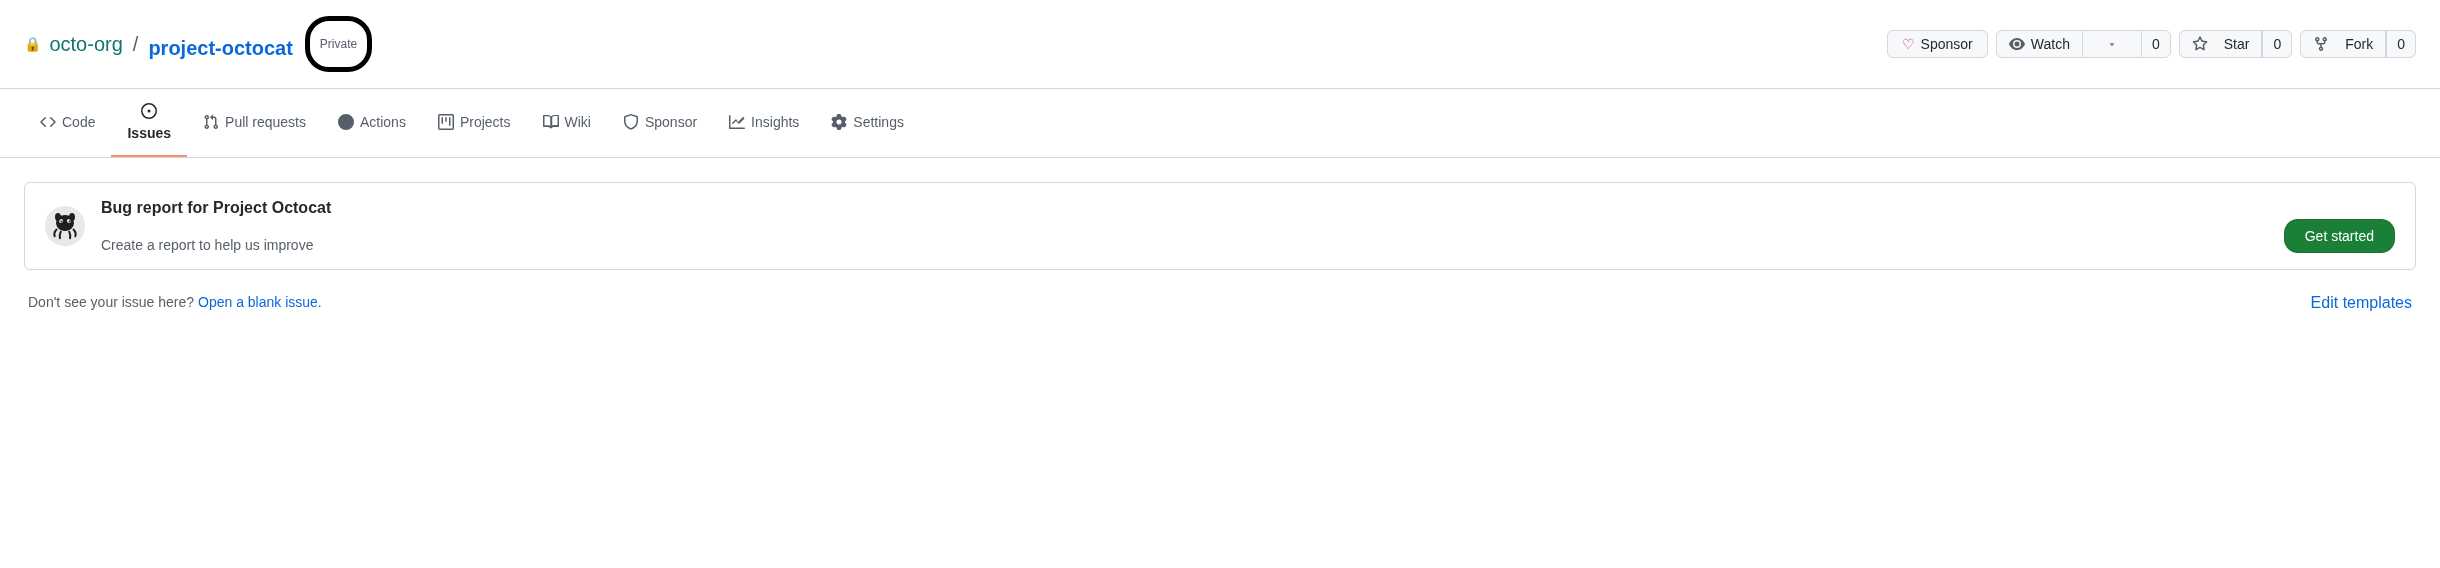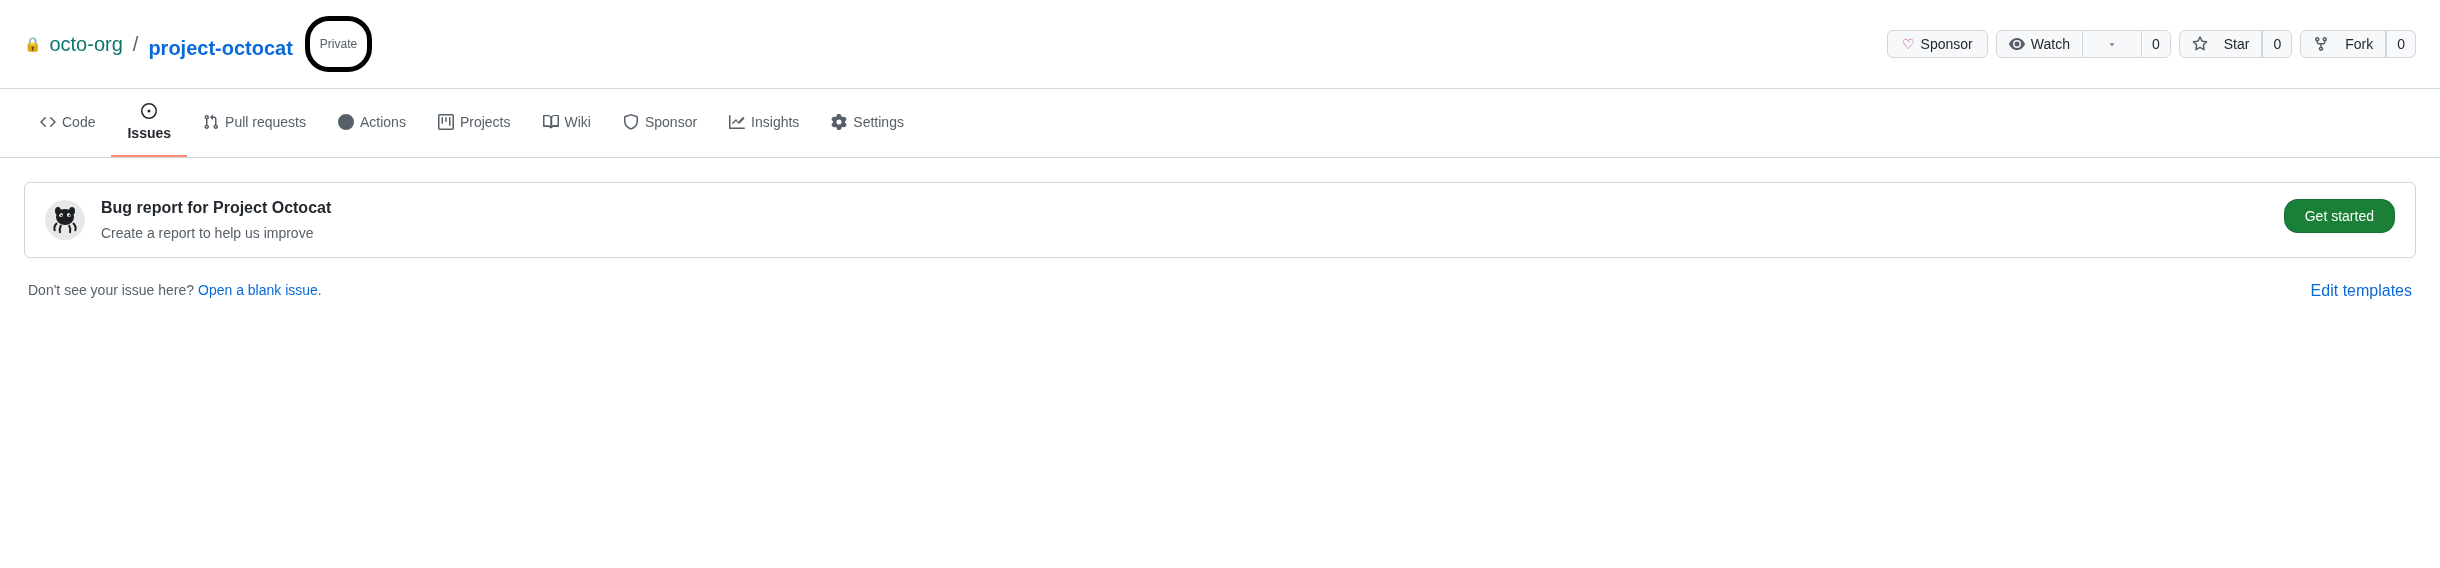--- a/index.html
+++ b/index.html
@@ -170,21 +170,21 @@
       height: 16px;
     }
 
     
     .main-content {
       padding: 24px 24px;
     }
 
     .issue-template-card {
       display: flex;
-      align-items: flex-start;
+      align-items: flex-end;
       justify-content: space-between;
       border: 1px solid #d0d7de;
       border-radius: 6px;
       padding: 16px 20px;
       margin-bottom: 24px;
     }
     .card-left {
       display: flex;
       align-items: center;
       gap: 16px;
@@ -200,21 +200,21 @@
       justify-content: center;
     }
     .card-info .title {
       font-size: 16px;
       font-weight: 600;
       color: #24292f;
     }
     .card-info .subtitle {
       font-size: 14px;
       color: #57606a;
-      margin-top: 8px;
+      margin-top: 20px;
     }
     .btn-get-started {
       background: #1a7f37;
       color: #ffffff;
       border: 1px solid rgba(27,31,36,0.15);
       border-radius: 14px;
       padding: 8px 20px;
       font-size: 14px;
       font-weight: 500;
       cursor: pointer;

